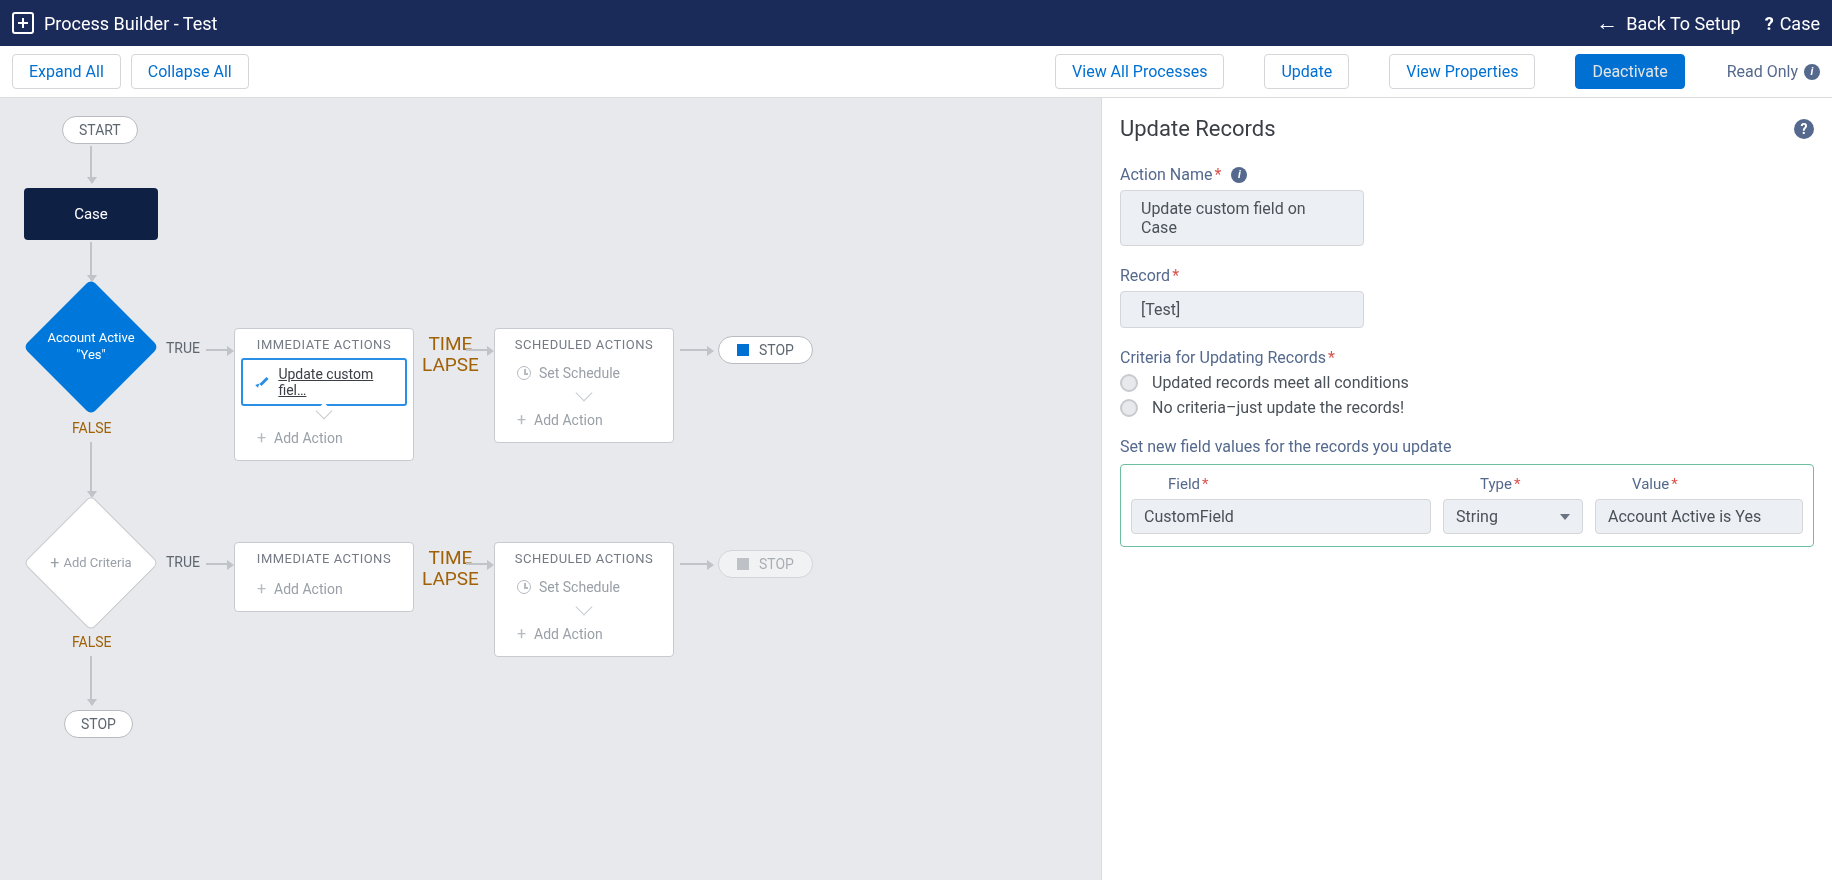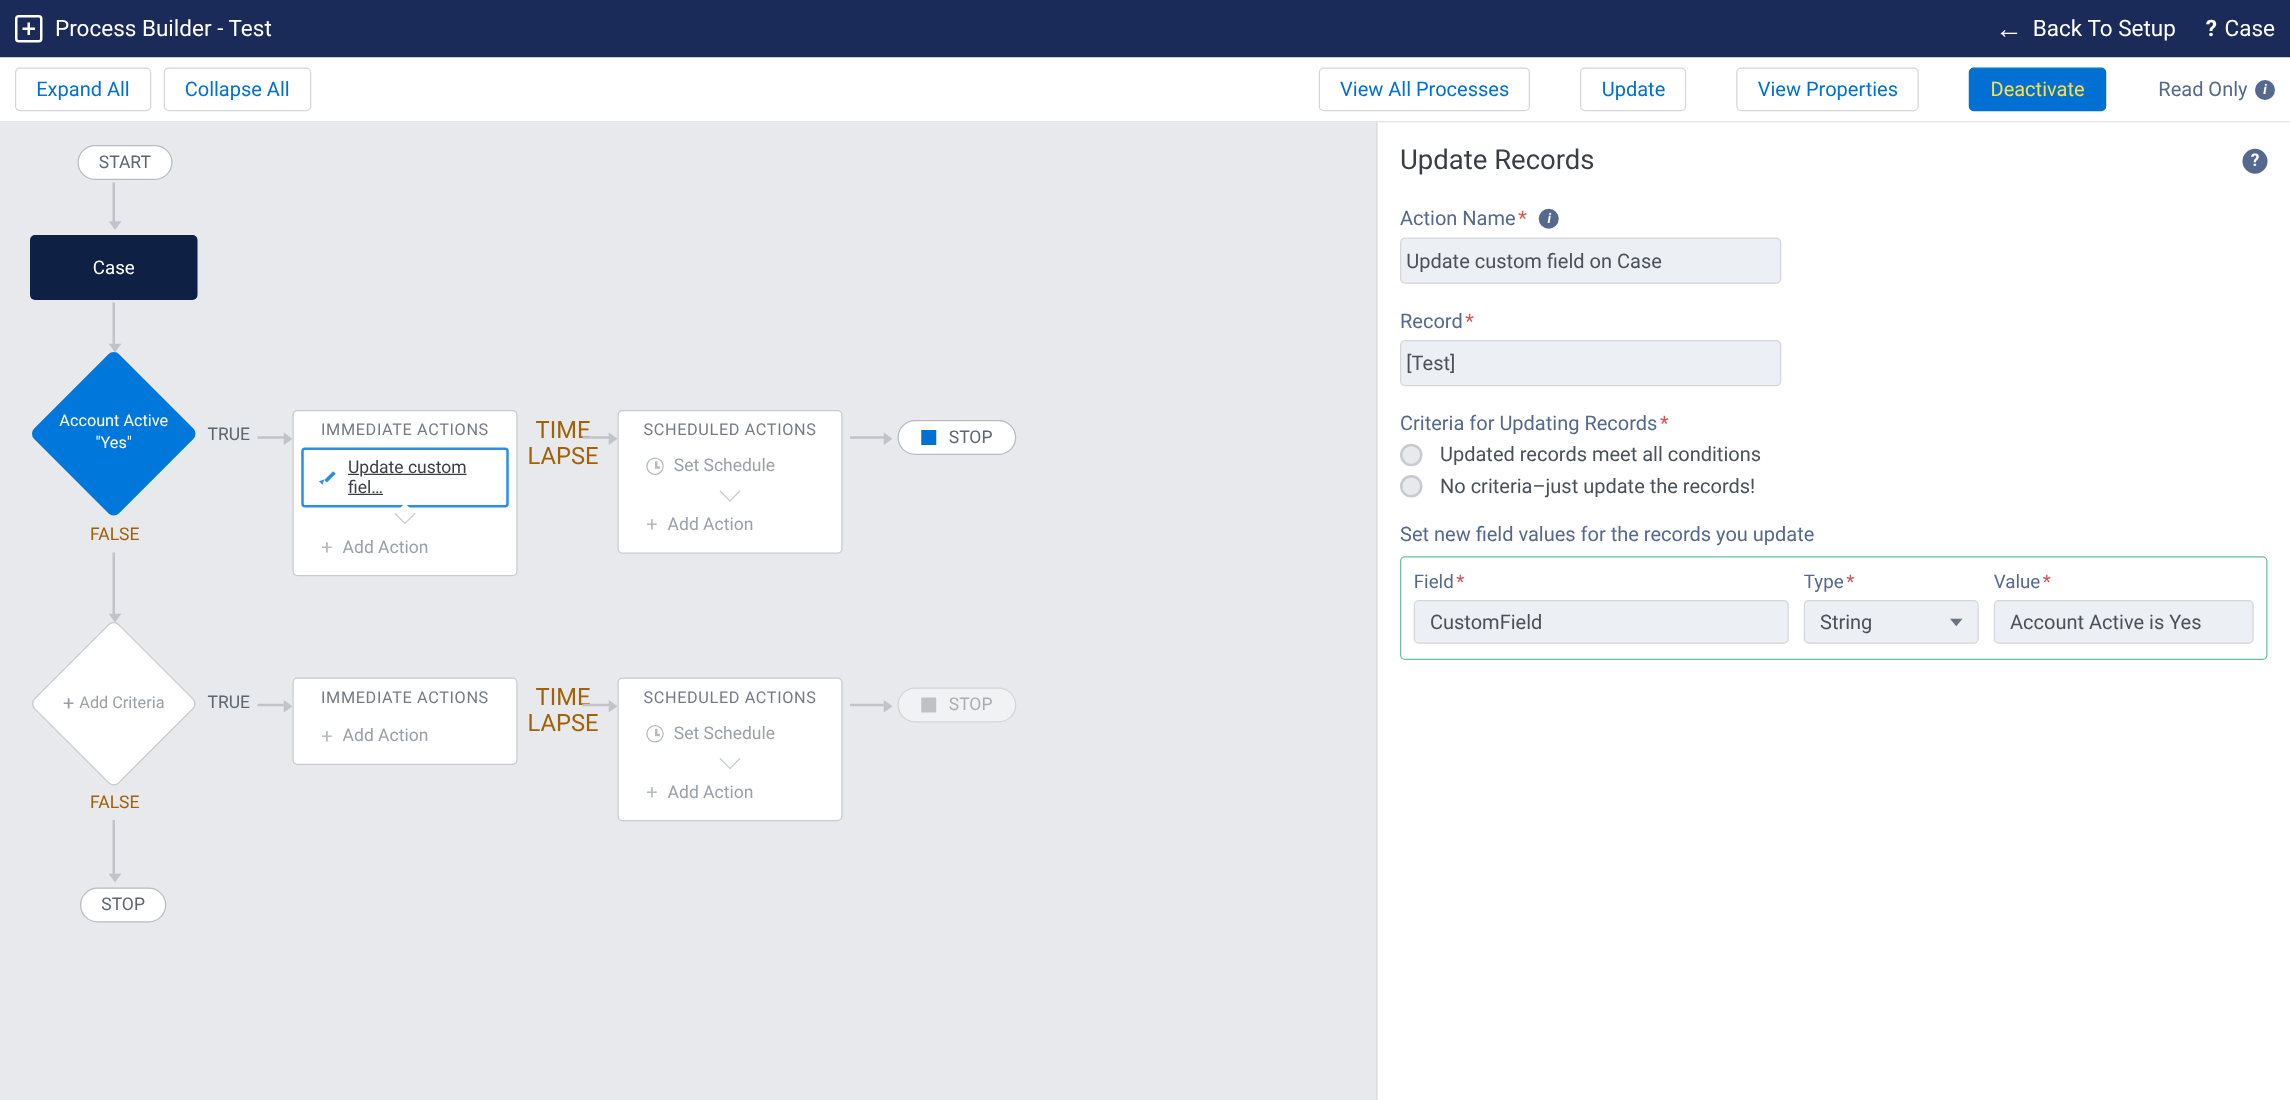--- a/index.html
+++ b/index.html
@@ -12,21 +12,21 @@
   .topbar .app-icon::after { left:4px; right:4px; top:50%; height:2px; margin-top:-1px; }
   .topbar .title { flex:0 0 auto; }
   .topbar .spacer { flex:1; }
   .topbar .top-link { color:#fff; display:flex; align-items:center; cursor:pointer; margin-left:24px; font-size:18px; }
   .topbar .back-arrow { font-size:22px; margin-right:8px; }
   .topbar .help-q { font-weight:bold; margin-right:6px; font-size:18px; }
   
   .toolbar { height:52px; border-bottom:1px solid #d9dbdd; display:flex; align-items:center; padding:0 12px; background:#fff; }
   .btn { border:1px solid #d4d6d9; background:#fff; color:#0070d2; padding:7px 16px; border-radius:4px; font-size:16px; cursor:pointer; }
   .btn + .btn { margin-left:10px; }
-  .btn.primary { background:#0070d2; border-color:#0070d2; color:#fde047; }
+  .btn.primary { background:#0070d2; border-color:#0070d2; color:#e5e5e5; }
   .toolbar .left-group { display:flex; }
   .toolbar .right-group { margin-left:auto; display:flex; align-items:center;gap:30px; }
   .toolbar .readonly { color:#54698d; margin-left:12px; font-size:16px; display:flex; align-items:center; }
   .info-dot { width:16px; height:16px; border-radius:50%; background:#54698d; color:#fff; font-size:11px; font-weight:bold; display:inline-flex; align-items:center; justify-content:center; margin-left:6px; font-style:italic; }
   
   .main { display:flex; height:calc(880px - 46px - 52px); }
   .canvas { flex:1 1 auto; background:#e7e9ec; position:relative; border-right:1px solid #d9dbdd; overflow:hidden; }
   .side { width:730px; flex:0 0 730px; background:#fff; padding:18px 18px 18px 18px; overflow:auto; }
   
   .pill { position:absolute; background:#fff; border:1px solid #b8bbc0; border-radius:20px; color:#5e6670; font-size:14px; padding:5px 16px; }
@@ -62,26 +62,26 @@
   .actions-box .ab-item .clock::after { content:''; position:absolute; top:6px; left:6px; width:4px; height:1.5px; background:#b6bbc2; }
   .actions-box .ab-notch { width:12px; height:12px; margin:-7px auto 4px; border:1px solid #c7cace; border-top:none; border-left:none; transform:rotate(45deg); background:#fff; }
   .timelapse { position:absolute; color:#a16207; font-size:19px; line-height:1.1; text-align:center; }
   
   .side h2 { font-size:22px; font-weight:400; color:#3b3f45; margin:0 0 24px; display:flex; align-items:center; }
   .side h2 .panel-help { margin-left:auto; width:20px; height:20px; border-radius:50%; background:#54698d; color:#fff; display:flex; align-items:center; justify-content:center; font-size:14px; font-weight:bold; }
   .form-row { margin-bottom:20px; }
   .form-label { color:#54698d; font-size:16px; margin-bottom:6px; display:flex; align-items:center; }
   .req { color:#d9534f; margin-left:2px; }
   .form-label .info-dot { background:#54698d; }
-  .ro-input { background:#eceff3; border:1px solid #d4d6d9; border-radius:4px; padding:8px 4px; color:#4a5159; font-size:16px; width:305px; }
+  .ro-input { background:#eceff3; border:1px solid #d4d6d9; border-radius:4px; padding:8px 20px; color:#4a5159; font-size:16px; width:244px; }
   .radio-row { display:flex; align-items:center; margin:6px 0; color:#4a5159; font-size:16px; }
   .radio { width:18px; height:18px; border-radius:50%; border:2px solid #c7cace; background:#e7e9ec; margin-right:14px; }
   .sect-label { color:#54698d; font-size:16px; margin:20px 0 8px; }
   .fields-box { border:1px solid #6bbf9e; border-radius:4px; padding:10px 10px 12px; background:#fff; }
-  .fields-head { display:flex; }
+  .fields-head { display:flex;margin-left:37px; }
   .fields-head .col { color:#54698d; font-size:15px; }
   .col.field { flex:0 0 300px; }
   .col.type { flex:0 0 140px; margin-left:12px; }
   .col.value { flex:1; margin-left:12px; }
   .fields-body { display:flex; margin-top:6px; }
   .fi { background:#eceff3; border:1px solid #d4d6d9; border-radius:4px; padding:7px 12px; color:#4a5159; font-size:16px; display:flex; align-items:center; }
   .fi.field { flex:0 0 300px; }
   .fi.type { flex:0 0 140px; margin-left:12px; justify-content:space-between; }
   .fi.type .caret { border-left:5px solid transparent; border-right:5px solid transparent; border-top:6px solid #6b7280; }
   .fi.value { flex:1; margin-left:12px; }

